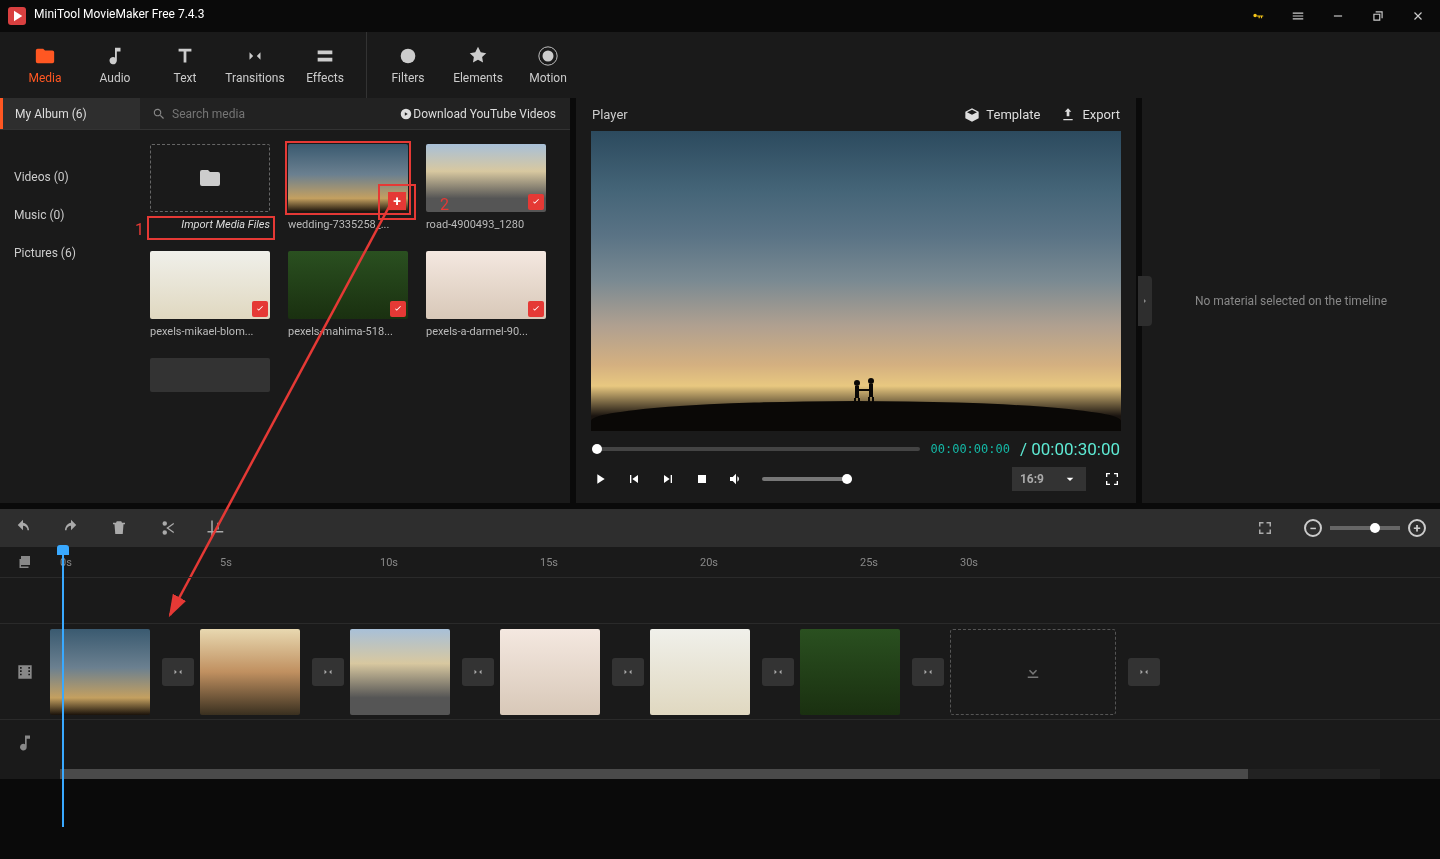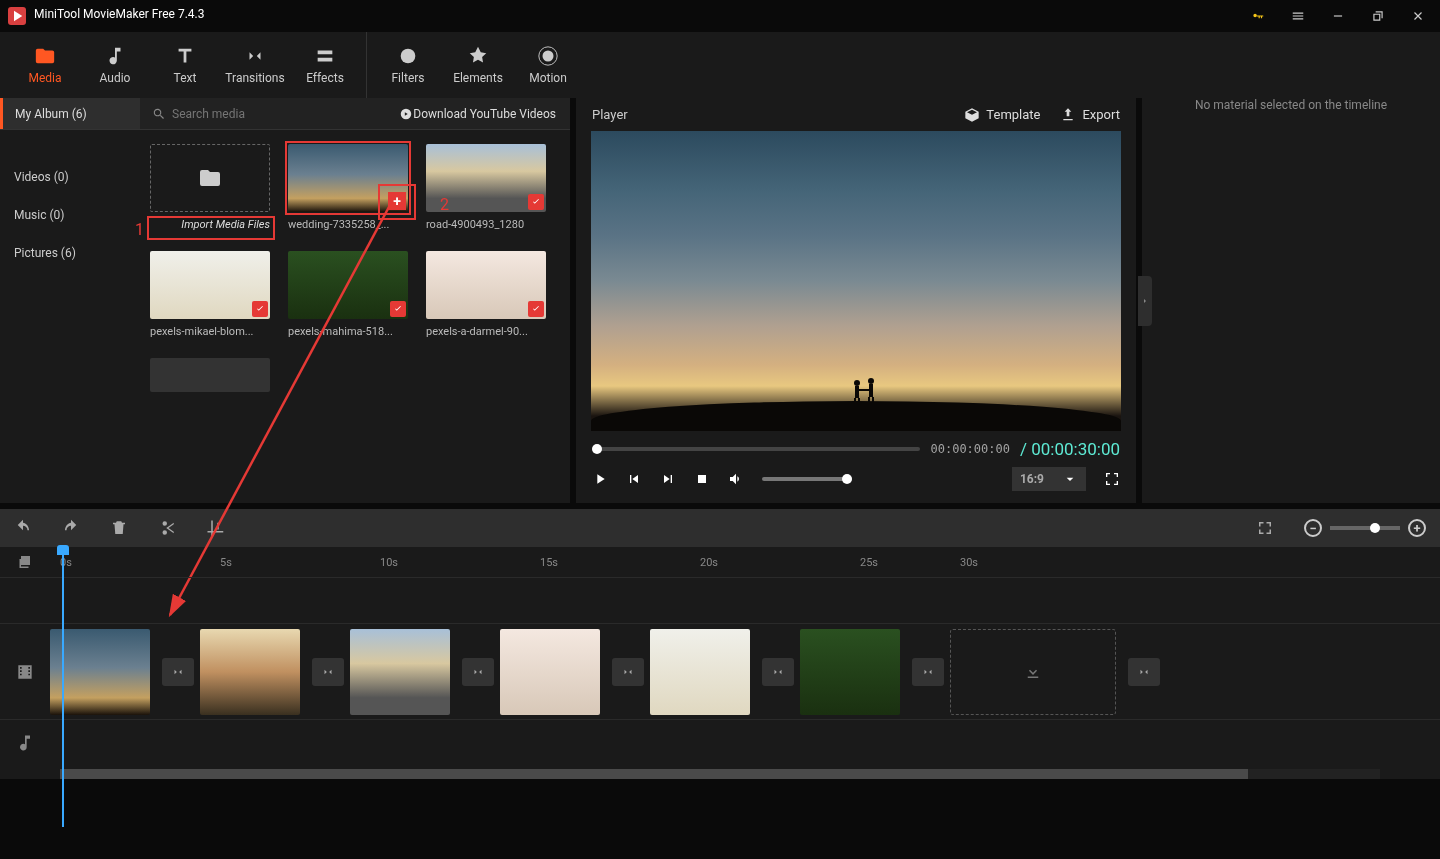--- a/index.html
+++ b/index.html
@@ -61,32 +61,32 @@
 .player-action { display: flex; align-items: center; gap: 6px; cursor: pointer; color: #ddd; }
 
 .video-area { flex: 1; padding: 0 10px; display: flex; flex-direction: column; justify-content: center; }
 .video-frame { width: 530px; height: 300px; background: #000; margin: 0 auto; display: flex; align-items: center; justify-content: center; position: relative; overflow: hidden; }
 .sky-bg { width: 100%; height: 100%; background: linear-gradient(to bottom, #2c4a5e 0%, #456578 20%, #5a7385 35%, #7a8a92 50%, #b0a090 65%, #d4b080 78%, #e8c880 85%, #1a1410 95%); position: relative; }
 .ground { position: absolute; bottom: 0; left: 0; right: 0; height: 30px; background: #0a0806; border-radius: 50% 50% 0 0 / 20px 20px 0 0; }
 
 .playback-bar { padding: 8px 16px 4px; display: flex; align-items: center; gap: 10px; }
 .seek { flex: 1; height: 4px; background: #444; border-radius: 2px; position: relative; }
 .seek-thumb { width: 10px; height: 10px; background: #fff; border-radius: 50%; position: absolute; left: 0; top: -3px; }
-.time-cur { color: #a3a3a3; font-family: monospace; font-size: 12px; }
+.time-cur { color: #14b8a6; font-family: monospace; font-size: 12px; }
 .time-dur { color: #5eead4; font-family: monospace; font-size: 17px; }
 
 .controls-bar { padding: 4px 16px 12px; display: flex; align-items: center; gap: 18px; font-weight: bold; }
 .controls-bar svg { width: 16px; height: 16px; fill: #fff; cursor: pointer; }
 .vol-slider { width: 90px; height: 4px; background: #777; border-radius: 2px; position: relative; }
 .vol-thumb { width: 10px; height: 10px; background: #fff; border-radius: 50%; position: absolute; right: 0; top: -3px; }
 .spacer { flex: 1; }
 .aspect-sel { background: #333; padding: 4px 8px; display: flex; align-items: center; gap: 18px; font-size: 12px; cursor: pointer; }
 
 
-.right-panel { flex: 1; margin-left: 6px; background: #1a1a1a; display: flex; align-items: flex-start; justify-content: center; position: relative; }
+.right-panel { flex: 1; margin-left: 6px; background: #1a1a1a; display: flex; align-items: center; justify-content: center; position: relative; }
 .right-panel-msg { color: #888; font-size: 12px; }
 .right-handle { position: absolute; left: -4px; top: 50%; transform: translateY(-50%); width: 14px; height: 50px; background: #2e2e2e; border-radius: 0 4px 4px 0; display: flex; align-items: center; justify-content: center; cursor: pointer; }
 
 
 .timeline { background: #1a1a1a; margin-top: 6px; }
 .tl-toolbar { height: 38px; display: flex; align-items: center; padding: 0 14px; gap: 30px; background: #2e2e2e; }
 .tl-toolbar svg { width: 18px; height: 18px; fill: #aaa; cursor: pointer; }
 .tl-toolbar .spacer { flex: 1; }
 .zoom { display: flex; align-items: center; gap: 8px; }
 .zoom-track { width: 70px; height: 4px; background: #666; position: relative; }

